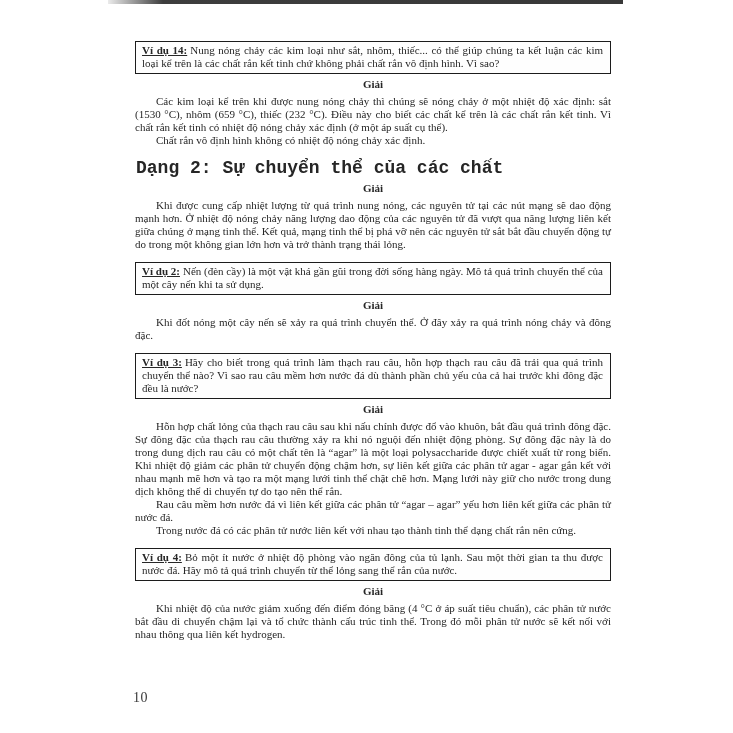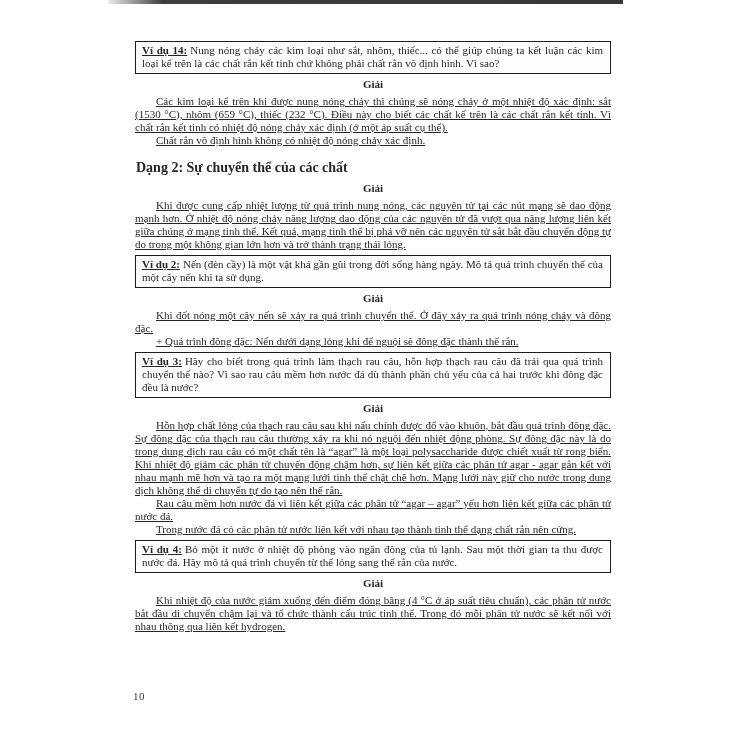--- a/index.html
+++ b/index.html
@@ -44,34 +44,34 @@
   }
   .giai {
     text-align: center;
     font-weight: bold;
     margin: 4px;
   }
   .para {
     margin: 0;
     text-align: justify;
     text-indent: 21px;
-    text-decoration: underline;
   }
   .section-heading {
     font-weight: bold;
-    font-size: 14px;
+    font-size: 18px;
     line-height: 16px;
     margin: 13px 0 6px 1px;
+    font-family: Liberation Mono, monospace;
   }
-  .mt-sm { margin-top: 4px; }
+  .mt-sm { margin-top: 11px; }
   .page-number {
     position: absolute;
     top: 690px;
     left: 133px;
-    font-size: 11px;
+    font-size: 14px;
     color: #3a3a3a;
     letter-spacing: 0.5px;
   }
 </style>
 </head>
 <body>
 
 <div class="scan-line"></div>
 
 <div class="content">
@@ -82,21 +82,20 @@
   <p class="para">Chất rắn vô định hình không có nhiệt độ nóng chảy xác định.</p>
 
   <div class="section-heading">Dạng 2: Sự chuyển thể của các chất</div>
 
   <div class="giai">Giải</div>
   <p class="para">Khi được cung cấp nhiệt lượng từ quá trình nung nóng, các nguyên tử tại các nút mạng sẽ dao động mạnh hơn. Ở nhiệt độ nóng chảy năng lượng dao động của các nguyên tử đã vượt qua năng lượng liên kết giữa chúng ở mạng tinh thể. Kết quả, mạng tinh thể bị phá vỡ nên các nguyên tử sắt bắt đầu chuyển động tự do trong một không gian lớn hơn và trở thành trạng thái lỏng.</p>
 
   <div class="ex-box mt-sm"><span class="ex-label">Ví dụ 2:</span><span>Nến (đèn cầy) là một vật khá gần gũi trong đời sống hàng ngày. Mô tả quá trình chuyển thể của một cây nến khi ta sử dụng.</span></div>
   <div class="giai">Giải</div>
   <p class="para">Khi đốt nóng một cây nến sẽ xảy ra quá trình chuyển thể. Ở đây xảy ra quá trình nóng chảy và đông đặc.</p>
-  <p class="para">+ Quá trình đông đặc: Nến dưới dạng lỏng khi để nguội sẽ đông đặc thành thể rắn.</p>
 
   <div class="ex-box mt-sm"><span class="ex-label">Ví dụ 3:</span><span>Hãy cho biết trong quá trình làm thạch rau câu, hỗn hợp thạch rau câu đã trải qua quá trình chuyển thể nào? Vì sao rau câu mềm hơn nước đá dù thành phần chủ yếu của cả hai trước khi đông đặc đều là nước?</span></div>
   <div class="giai">Giải</div>
   <p class="para">Hỗn hợp chất lỏng của thạch rau câu sau khi nấu chính được đổ vào khuôn, bắt đầu quá trình đông đặc. Sự đông đặc của thạch rau câu thường xảy ra khi nó nguội đến nhiệt động phòng. Sự đông đặc này là do trong dung dịch rau câu có một chất tên là “agar” là một loại polysaccharide được chiết xuất từ rong biển. Khi nhiệt độ giảm các phân tử chuyển động chậm hơn, sự liên kết giữa các phân tử agar - agar gắn kết với nhau mạnh mẽ hơn và tạo ra một mạng lưới tinh thể chặt chẽ hơn. Mạng lưới này giữ cho nước trong dung dịch không thể di chuyển tự do tạo nên thể rắn.</p>
   <p class="para">Rau câu mềm hơn nước đá vì liên kết giữa các phân tử “agar – agar” yếu hơn liên kết giữa các phân tử nước đá.</p>
   <p class="para">Trong nước đá có các phân tử nước liên kết với nhau tạo thành tinh thể dạng chất rắn nên cứng.</p>
 
   <div class="ex-box mt-sm"><span class="ex-label">Ví dụ 4:</span><span>Bỏ một ít nước ở nhiệt độ phòng vào ngăn đông của tủ lạnh. Sau một thời gian ta thu được nước đá. Hãy mô tả quá trình chuyển từ thể lỏng sang thể rắn của nước.</span></div>
   <div class="giai">Giải</div>
   <p class="para">Khi nhiệt độ của nước giảm xuống đến điểm đóng băng (4 °C ở áp suất tiêu chuẩn), các phân tử nước bắt đầu di chuyển chậm lại và tổ chức thành cấu trúc tinh thể. Trong đó mỗi phân tử nước sẽ kết nối với nhau thông qua liên kết hydrogen.</p>

